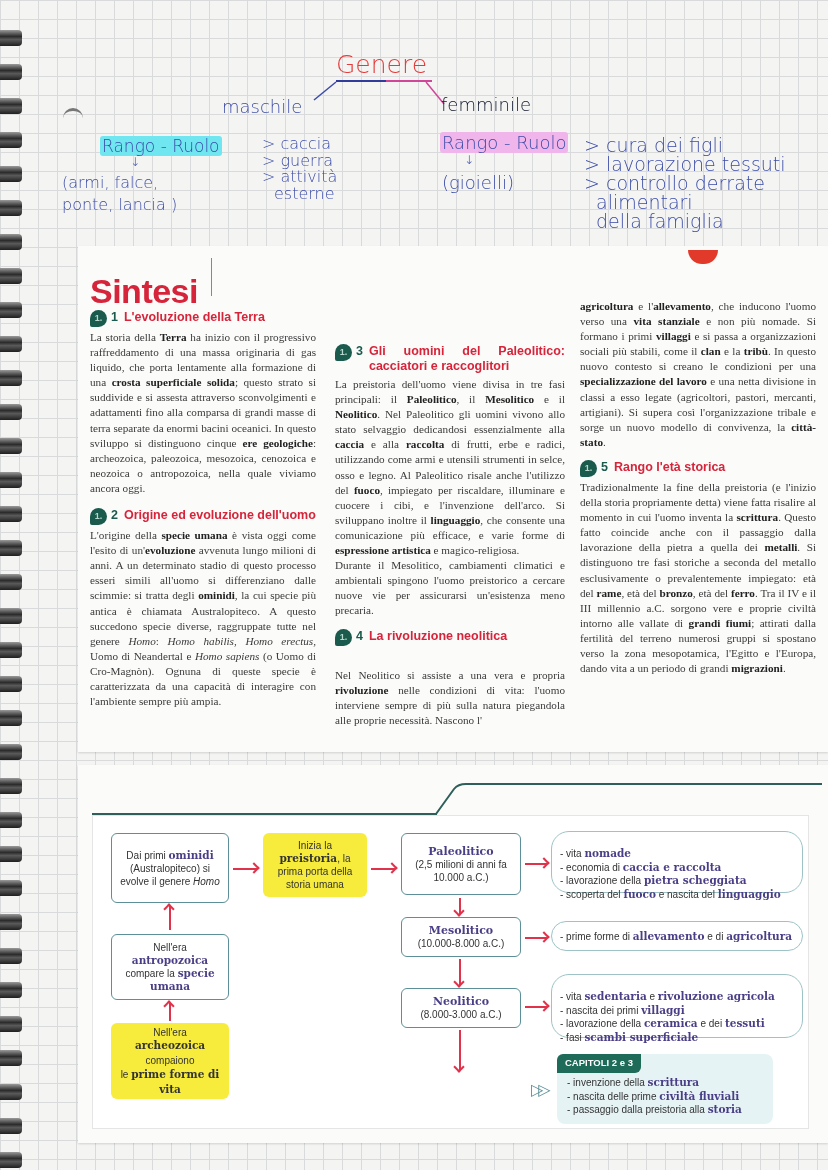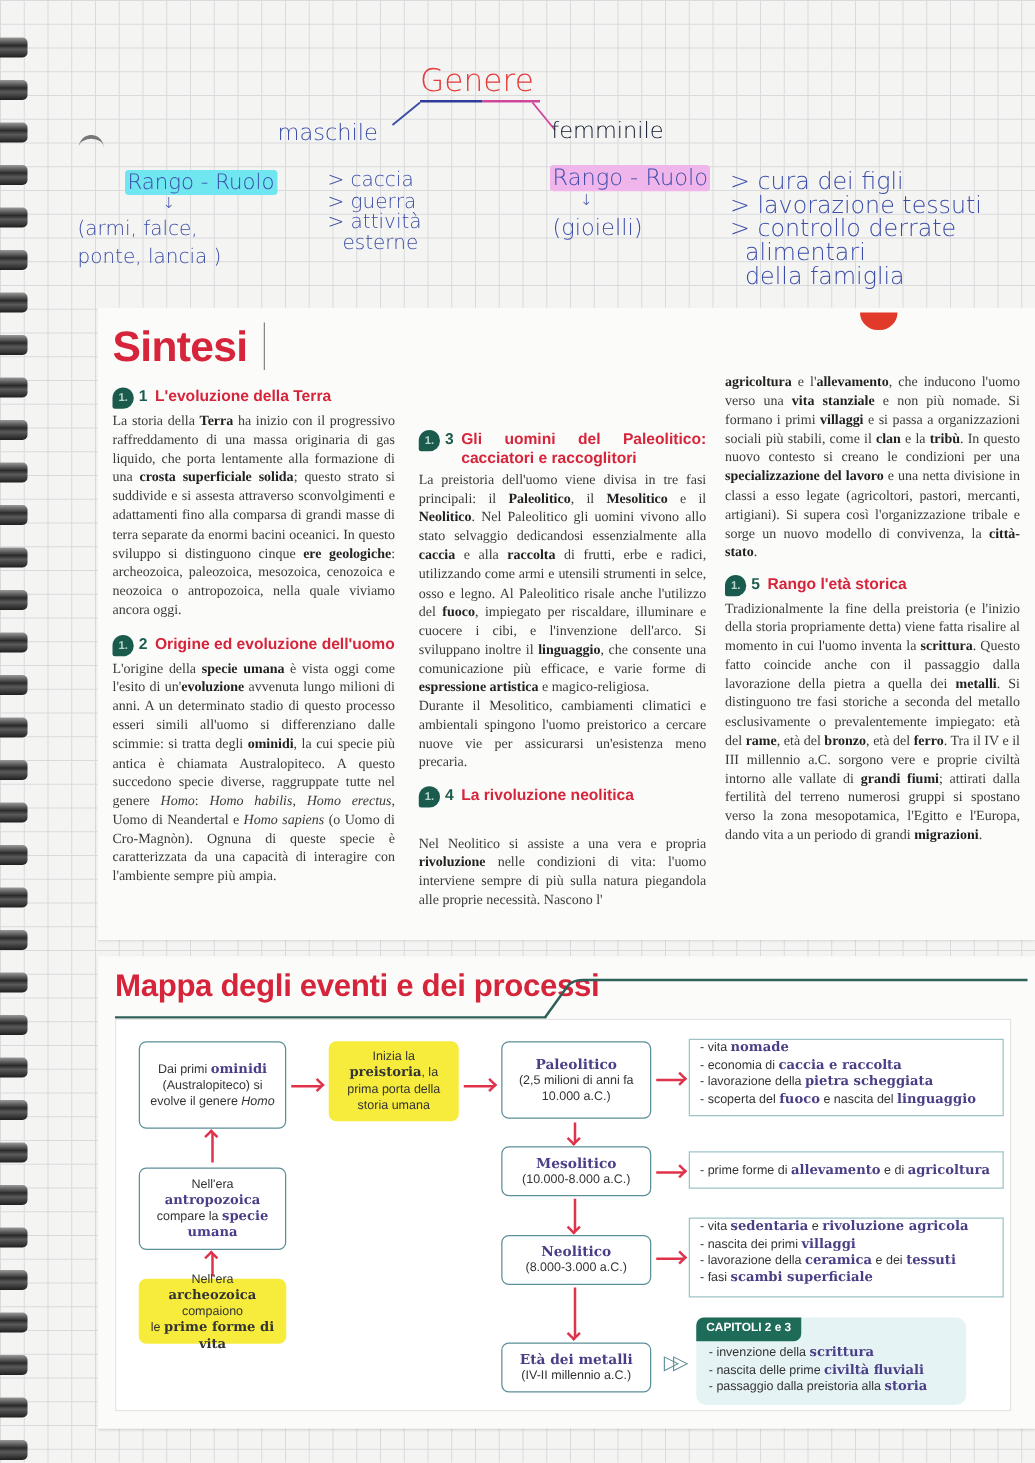--- a/index.html
+++ b/index.html
@@ -21,21 +21,21 @@
   .hw{position:absolute;font-family:"DejaVu Sans",sans-serif;font-weight:300;white-space:nowrap;}
   .hw.blue{color:#3b4ca8;}
   .hw.pink{color:#0f172a;}
   .hw.red{color:#e53b3b;}
   .hl-cyan{background:#6fe6f0;border-radius:3px;padding:0 2px;}
   .hl-pink{background:#f0b5ea;border-radius:3px;padding:0 2px;}
   .gen-line{position:absolute;height:2px;}
   
   .sheet{position:absolute;background:#fbfbfa;box-shadow:0 1px 2px rgba(0,0,0,.15);}
   .sheet1{left:78px;top:246px;width:750px;height:506px;}
-  .sintesi-title{position:absolute;left:12px;top:13px;font-family:"Liberation Sans",sans-serif;
+  .sintesi-title{position:absolute;left:12px;top:26px;font-family:"Liberation Sans",sans-serif;
     font-weight:bold;font-size:34px;color:#d6243a;letter-spacing:-0.5px;}
   .title-sep{position:absolute;left:133px;top:12px;width:1px;height:38px;background:#888;}
   .sintesi-sub{position:absolute;left:146px;top:16px;font-family:"Liberation Sans",sans-serif;
     font-weight:bold;font-size:24px;color:#1a5b4d;}
   .red-tab{position:absolute;left:610px;top:4px;width:30px;height:14px;background:#e23a2a;border-radius:0 0 16px 16px;}
   .col{position:absolute;font-size:11.2px;line-height:15.1px;text-align:justify;color:#3a3a3a;}
   .col p{margin:0;}
   .col b{color:#222;}
   .sec-h{font-family:"Liberation Sans",sans-serif;font-weight:bold;color:#d6243a;font-size:12.5px;
     display:flex;align-items:flex-start;margin:6px 0 3px 0;line-height:15px;}
@@ -48,23 +48,23 @@
     font-size:25px;color:#d6243a;letter-spacing:-0.3px;}
   .map-rule{position:absolute;left:14px;top:48px;width:345px;height:2px;background:#2f5f59;}
   .map-body{position:absolute;left:14px;top:50px;width:715px;height:312px;background:#fff;border:1px solid #e5e5e5;}
   .box{position:absolute;border:1.5px solid #5c8f98;border-radius:6px;background:#fff;
     font-family:"Liberation Sans",sans-serif;font-size:10px;line-height:13px;color:#333;text-align:center;
     display:flex;flex-direction:column;justify-content:center;box-sizing:border-box;padding:3px 6px;}
   .box.yellow{background:#f7ec3c;border:none;}
   .box .kw{font-family:"DejaVu Serif",serif;font-weight:bold;color:#4a3f86;font-size:10.5px;}
   .box.yellow .kw{color:#333;}
   .box .period{font-family:"DejaVu Serif",serif;font-weight:bold;color:#4a3f86;font-size:11px;}
-  .list{position:absolute;border:1px solid #9ec3c7;border-radius:0;background:#fff;
+  .list{position:absolute;border:1px solid #9ec3c7;border-radius:18px;background:#fff;
     font-family:"Liberation Sans",sans-serif;font-size:10px;line-height:12.5px;color:#333;
-    box-sizing:border-box;padding:0 8px;}
+    box-sizing:border-box;padding:15px 8px;}
   .list .kw{font-family:"DejaVu Serif",serif;font-weight:bold;color:#4a3f86;font-size:10.5px;}
   .arrow-r{position:absolute;height:2px;background:#e0334b;}
   .arrow-r::after{content:"";position:absolute;right:-1px;top:-4px;width:8px;height:8px;
     border-top:2px solid #e0334b;border-right:2px solid #e0334b;transform:rotate(45deg);box-sizing:border-box;}
   .arrow-d{position:absolute;width:2px;background:#e0334b;}
   .arrow-d::after{content:"";position:absolute;bottom:-1px;left:-4px;width:8px;height:8px;
     border-bottom:2px solid #e0334b;border-right:2px solid #e0334b;transform:rotate(45deg);box-sizing:border-box;}
   .arrow-u{position:absolute;width:2px;background:#e0334b;}
   .arrow-u::after{content:"";position:absolute;top:-1px;left:-4px;width:8px;height:8px;
     border-top:2px solid #e0334b;border-left:2px solid #e0334b;transform:rotate(45deg);box-sizing:border-box;}
@@ -195,21 +195,20 @@
     <div class="sec-h" style="margin-top:10px">
       <span class="sec-badge">1.</span>
       <span class="sec-num">5</span>
         <span>Rango l'età storica</span>
     </div>
     <p><span>Tradizionalmente la fine della preistoria (e l'inizio della storia propriamente detta) viene fatta risalire al momento in cui l'uomo inventa la </span><b>scrittura</b><span>. Questo fatto coincide anche con il passaggio dalla lavorazione della pietra a quella dei </span><b>metalli</b><span>. Si distinguono tre fasi storiche a seconda del metallo esclusivamente o prevalentemente impiegato: età del </span><b>rame</b><span>, età del </span><b>bronzo</b><span>, età del </span><b>ferro</b><span>. Tra il IV e il III millennio a.C. sorgono vere e proprie civiltà intorno alle vallate di </span><b>grandi fiumi</b><span>; attirati dalla fertilità del terreno numerosi gruppi si spostano verso la zona mesopotamica, l'Egitto e l'Europa, dando vita a un periodo di grandi </span><b>migrazioni</b><span>.</span></p>
   </div>
 </div>
 
 <div class="sheet sheet2">
-  <div class="map-title">Mappa degli eventi e dei processi</div>
   <div class="map-rule"></div>
   <svg style="position:absolute;left:356px;top:14px" width="390" height="40">
     <path d="M2 35 L20 10 Q24 5 32 5 L388 5" stroke="#2f5f59" stroke-width="2" fill="none"></path>
   </svg>
   <div class="map-body">
 
     <div class="box" style="left:18px;top:17px;width:118px;height:70px;">
       <div><span>Dai primi </span><span class="kw">ominidi</span></div>
       <div>(Australopiteco) si</div>
       <div><span>evolve il genere </span><i>Homo</i></div>
@@ -224,21 +223,21 @@
     <div class="arrow-r" style="left:278px;top:52px;width:24px;"></div>
 
     <div class="arrow-u" style="left:76px;top:90px;height:24px;"></div>
     <div class="box" style="left:18px;top:118px;width:118px;height:66px;">
       <div>Nell'era</div>
       <div class="kw">antropozoica</div>
       <div><span>compare la </span><span class="kw">specie</span></div>
       <div class="kw">umana</div>
     </div>
     <div class="arrow-u" style="left:76px;top:187px;height:18px;"></div>
-    <div class="box yellow" style="left:18px;top:207px;width:118px;height:52px;">
+    <div class="box yellow" style="left:18px;top:207px;width:118px;height:76px;justify-content:space-between;">
       <div><span>Nell'era </span><span class="kw">archeozoica</span></div>
       <div>compaiono</div>
       <div><span>le </span><span class="kw">prime forme di</span></div>
       <div class="kw">vita</div>
     </div>
 
     <div class="box" style="left:308px;top:17px;width:120px;height:62px;">
       <div class="period">Paleolitico</div>
       <div>(2,5 milioni di anni fa</div>
       <div>10.000 a.C.)</div>
@@ -247,24 +246,20 @@
     <div class="box" style="left:308px;top:101px;width:120px;height:40px;">
       <div class="period">Mesolitico</div>
       <div>(10.000-8.000 a.C.)</div>
     </div>
     <div class="arrow-d" style="left:366px;top:143px;height:26px;"></div>
     <div class="box" style="left:308px;top:172px;width:120px;height:40px;">
       <div class="period">Neolitico</div>
       <div>(8.000-3.000 a.C.)</div>
     </div>
     <div class="arrow-d" style="left:366px;top:214px;height:40px;"></div>
-    <div class="box" style="left:308px;top:258px;width:120px;height:40px;">
-      <div class="period">Età dei metalli</div>
-      <div>(IV-II millennio a.C.)</div>
-    </div>
 
     <div class="arrow-r" style="left:432px;top:47px;width:22px;"></div>
     <div class="list" style="left:458px;top:15px;width:252px;height:62px;">
       <div><span>- vita </span><span class="kw">nomade</span></div>
       <div><span>- economia di </span><span class="kw">caccia e raccolta</span></div>
       <div><span>- lavorazione della </span><span class="kw">pietra scheggiata</span></div>
       <div><span>- scoperta del </span><span class="kw">fuoco</span><span> e nascita del </span><span class="kw">linguaggio</span></div>
     </div>
     <div class="arrow-r" style="left:432px;top:121px;width:22px;"></div>
     <div class="list" style="left:458px;top:105px;width:252px;height:30px;padding-top:8px;">

